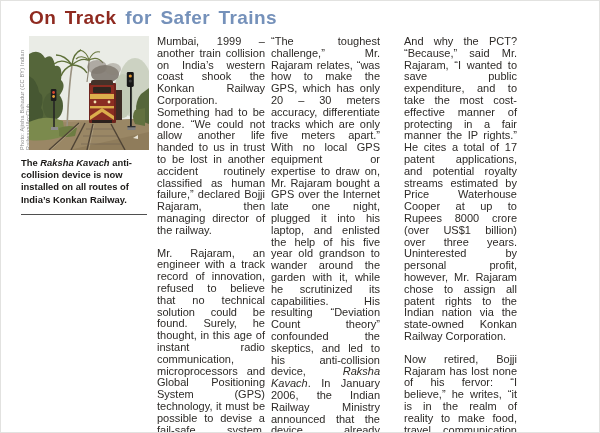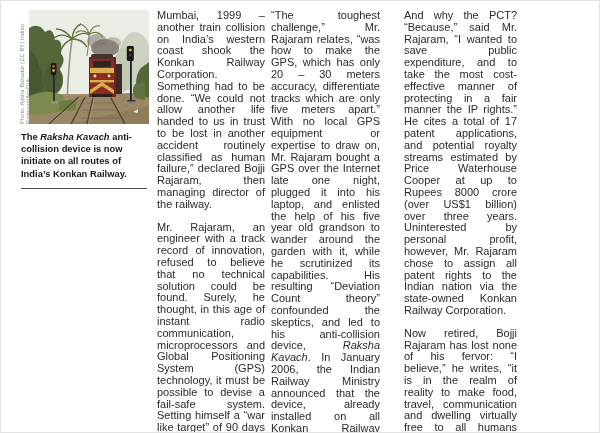--- a/index.html
+++ b/index.html
@@ -72,20 +72,21 @@
   .col p{margin:0 0 11px 0;}
   .col p:last-child{margin-bottom:0;}
   .raksha-italic{font-style:italic;}
   .more-line{font-style:italic;text-align:right;}
 </style>
 </head>
 <body>
 
 <div class="page">
 
+  <h1 class="title"><span class="t-red">On Track</span><span class="t-blue"> for Safer Trains</span></h1>
 
   <div class="content">
 
     <div class="figure">
       <div class="photo-row">
         <div class="credit">Photo: Ajisha Bahadur (CC BY) Indian Railways/ArcClub</div>
         <svg class="photo" viewBox="0 0 120 114" preserveAspectRatio="none" aria-hidden="true">
 
           <rect x="0" y="0" width="120" height="114" fill="#eaece6"></rect>
 
@@ -178,21 +179,21 @@
             <rect x="98.5" y="90" width="8" height="4" fill="#7f7f7f"></rect>
             <rect x="98.5" y="90" width="8" height="1.3" fill="#2e2e2e"></rect>
           </g>
 
           <path d="M112,58 Q104,68 109,84 L120,88 L120,52 Z" fill="#55663a"></path>
           <path d="M106,74 Q102,80 106,88 L116,90 L116,72 Z" fill="#62713f"></path>
 
           <path d="M104,102 L109,99 L109,103 Z" fill="#e8e3d5"></path>
         </svg>
       </div>
-      <p class="caption"><span>The </span><span class="cap-italic">Raksha Kavach</span><span> anti-collision device is now initiate on all routes of India’s Konkan Railway.</span></p>
+      <p class="caption"><span>The </span><span class="cap-italic">Raksha Kavach</span><span> anti-collision device is now installed on all routes of India’s Konkan Railway.</span></p>
       <div class="caption-rule"></div>
     </div>
 
     <div class="col col1">
       <p>Mumbai, 1999 – another train collision on India’s western coast shook the Konkan Railway Corporation. Something had to be done. “We could not allow another life handed to us in trust to be lost in another accident routinely classified as human failure,” declared Bojji Rajaram, then managing director of the railway.</p>
       <p>Mr. Rajaram, an engineer with a track record of innovation, refused to believe that no technical solution could be found. Surely, he thought, in this age of instant radio communication, microprocessors and Global Positioning System (GPS) technology, it must be possible to devise a fail-safe system. Setting himself a “war like target” of 90 days to produce a prototype, he began work on a device which, mounted on two approaching</p>
     </div>
 
     <div class="col col2">
       <p><span>“The toughest challenge,” Mr. Rajaram relates, “was how to make the GPS, which has only 20 – 30 meters accuracy, differentiate tracks which are only five meters apart.” With no local GPS equipment or expertise to draw on, Mr. Rajaram bought a GPS over the Internet late one night, plugged it into his laptop, and enlisted the help of his five year old grandson to wander around the garden with it, while he scrutinized its capabilities. His resulting “Deviation Count theory” confounded the skeptics, and led to his anti-collision device, </span><span class="raksha-italic">Raksha Kavach</span><span>. In January 2006, the Indian Railway Ministry announced that the device, already installed on all Konkan Railway routes and many Northeast Frontier Railway routes, was to be extended to the entire broad gauge rail network by 2013.</span></p>

